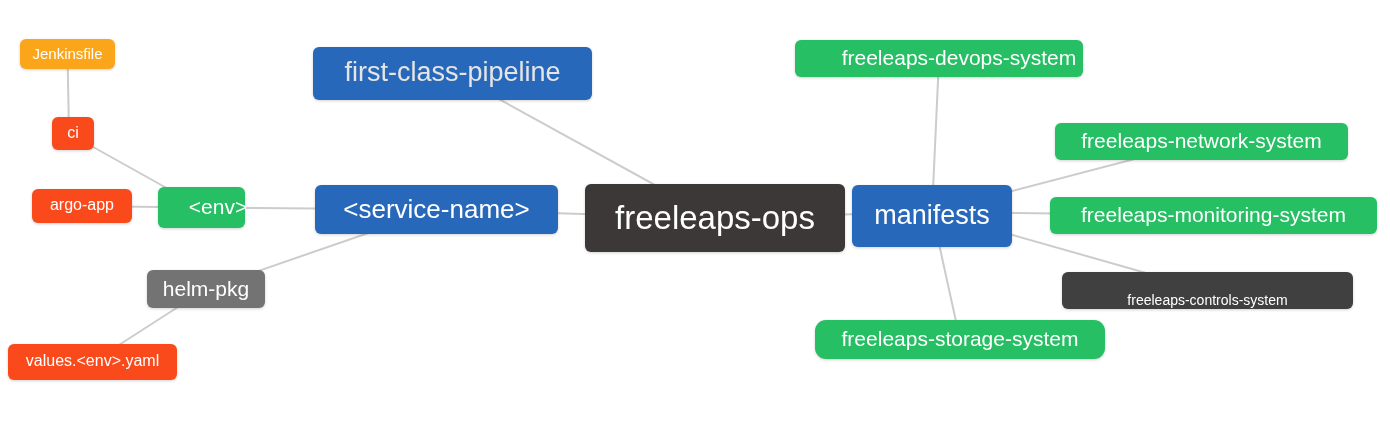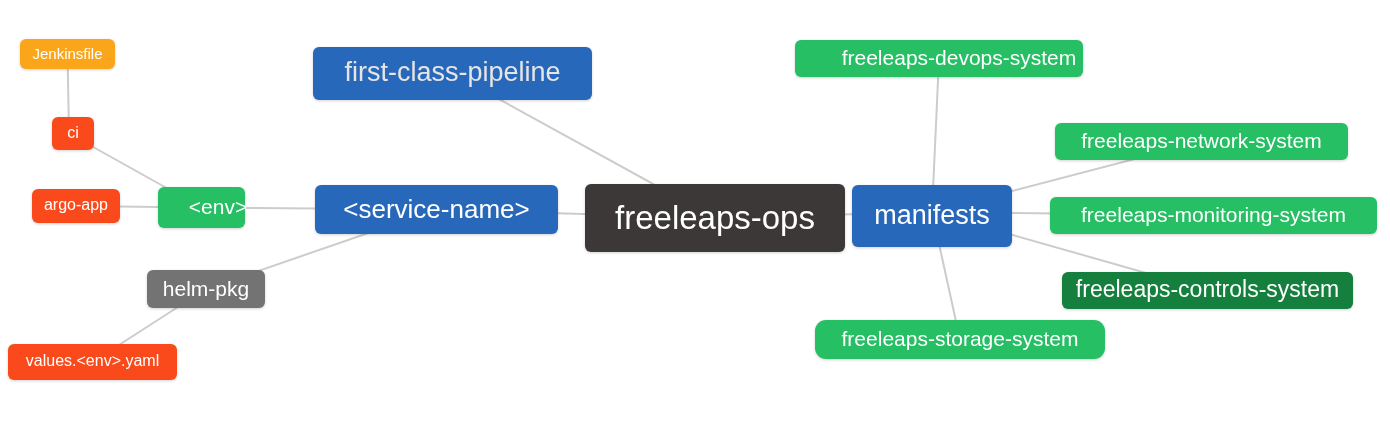--- a/index.html
+++ b/index.html
@@ -61,21 +61,21 @@
       <line x1="932" y1="200" x2="1213.5" y2="203.5" stroke="#cccccc" stroke-width="2"></line>
       <line x1="932" y1="200" x2="1207.5" y2="278.5" stroke="#cccccc" stroke-width="2"></line>
       <line x1="932" y1="200" x2="960" y2="327.5" stroke="#cccccc" stroke-width="2"></line>
     </svg>
 <div class="node" style="left: 20px; top: 27px; width: 95px; height: 30px; font-size: 15px; background: rgb(251, 165, 27); color: rgb(255, 255, 255);">
       <span>Jenkinsfile</span>
     </div>
     <div class="node" style="left: 52px; top: 105px; width: 42px; height: 33px; font-size: 16px; background: rgb(250, 73, 27); color: rgb(255, 255, 255);">
       <span>ci</span>
     </div>
-    <div class="node" style="left: 32px; top: 177px; width: 88px; height: 34px; font-size: 16px; background: rgb(250, 73, 27); color: rgb(255, 255, 255);">
+    <div class="node" style="left: 32px; top: 177px; width: 100px; height: 34px; font-size: 16px; background: rgb(250, 73, 27); color: rgb(255, 255, 255);">
       <span>argo-app</span>
     </div>
     <div class="node" style="left: 158px; top: 175px; width: 87px; height: 41px; font-size: 21px; background: rgb(38, 191, 100); color: rgb(255, 255, 255); padding-left: 33px;">
       <span>&lt;env&gt;</span>
     </div>
     <div class="node" style="left: 147px; top: 258px; width: 118px; height: 38px; font-size: 21px; background: #737373; color: rgb(255, 255, 255);">
       <span>helm-pkg</span>
     </div>
     <div class="node" style="left: 8px; top: 332px; width: 169px; height: 36px; font-size: 16px; background: rgb(250, 73, 27); color: rgb(255, 255, 255);">
       <span>values.&lt;env&gt;.yaml</span>
@@ -94,19 +94,19 @@
     </div>
     <div class="node" style="left: 795px; top: 28px; width: 288px; height: 37px; font-size: 21px; background: rgb(38, 191, 100); color: rgb(255, 255, 255); padding-left: 40px;">
       <span>freeleaps-devops-system</span>
     </div>
     <div class="node" style="left: 1055px; top: 111px; width: 293px; height: 37px; font-size: 21px; background: rgb(38, 191, 100); color: rgb(255, 255, 255);">
       <span>freeleaps-network-system</span>
     </div>
     <div class="node" style="left: 1050px; top: 185px; width: 327px; height: 37px; font-size: 21px; background: rgb(38, 191, 100); color: rgb(255, 255, 255);">
       <span>freeleaps-monitoring-system</span>
     </div>
-    <div class="node" style="left: 1062px; top: 260px; width: 291px; height: 37px; font-size: 23px; background: #15803d; color: rgb(255, 255, 255);">
+    <div class="node" style="left: 1062px; top: 260px; width: 291px; height: 37px; font-size: 14px; background: #404040; color: rgb(255, 255, 255); align-items: flex-end;">
       <span>freeleaps-controls-system</span>
     </div>
     <div class="node" style="left: 815px; top: 308px; width: 290px; height: 39px; font-size: 21px; background: rgb(38, 191, 100); color: rgb(255, 255, 255); border-radius: 11px;">
       <span>freeleaps-storage-system</span>
     </div>
   </div>
 
 </body></html>

